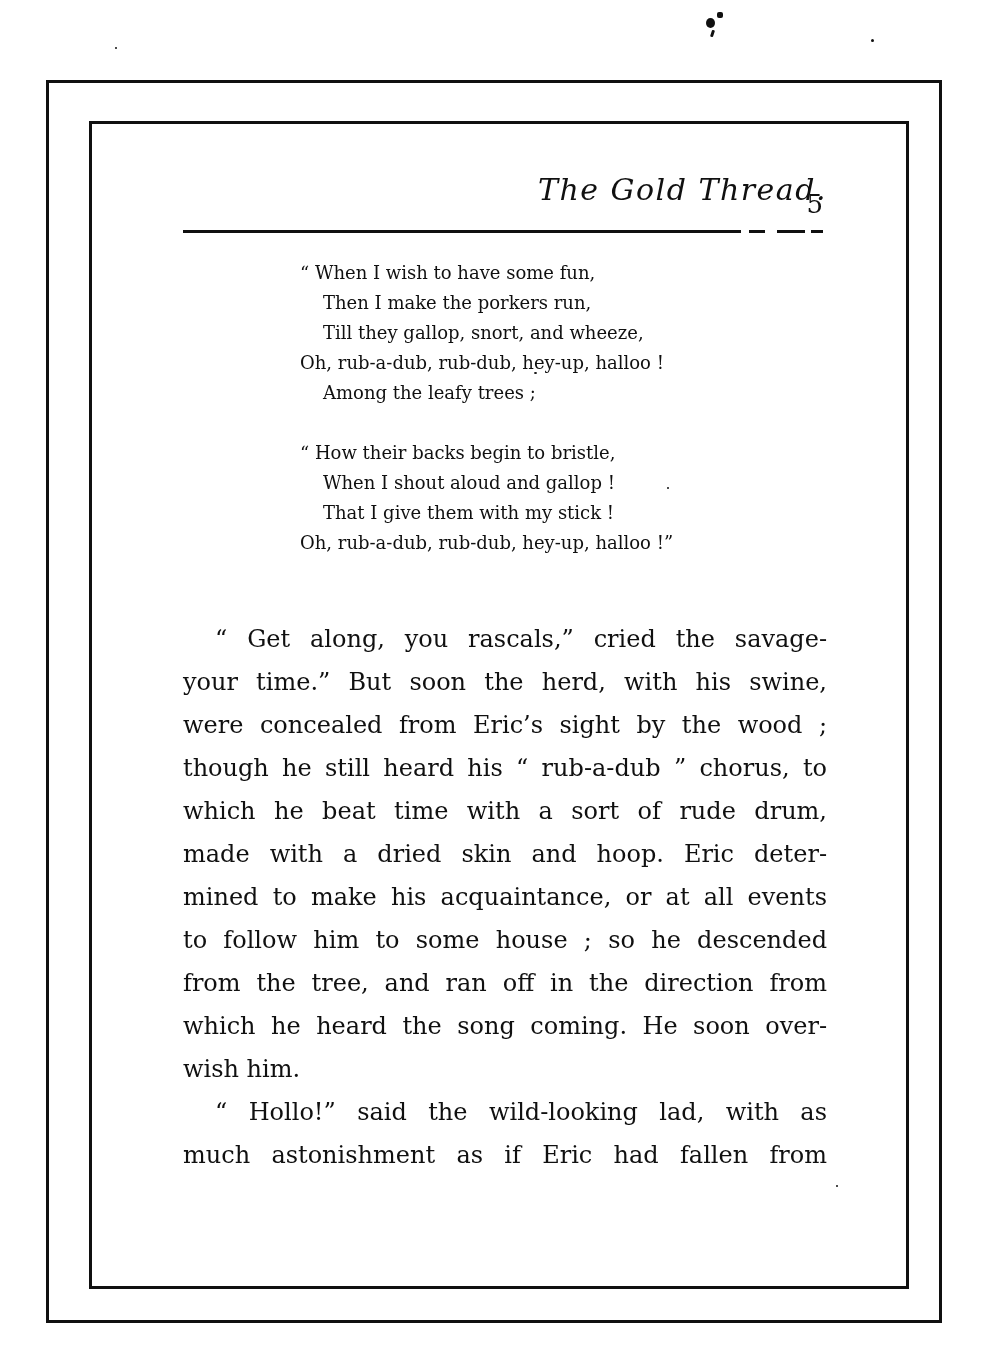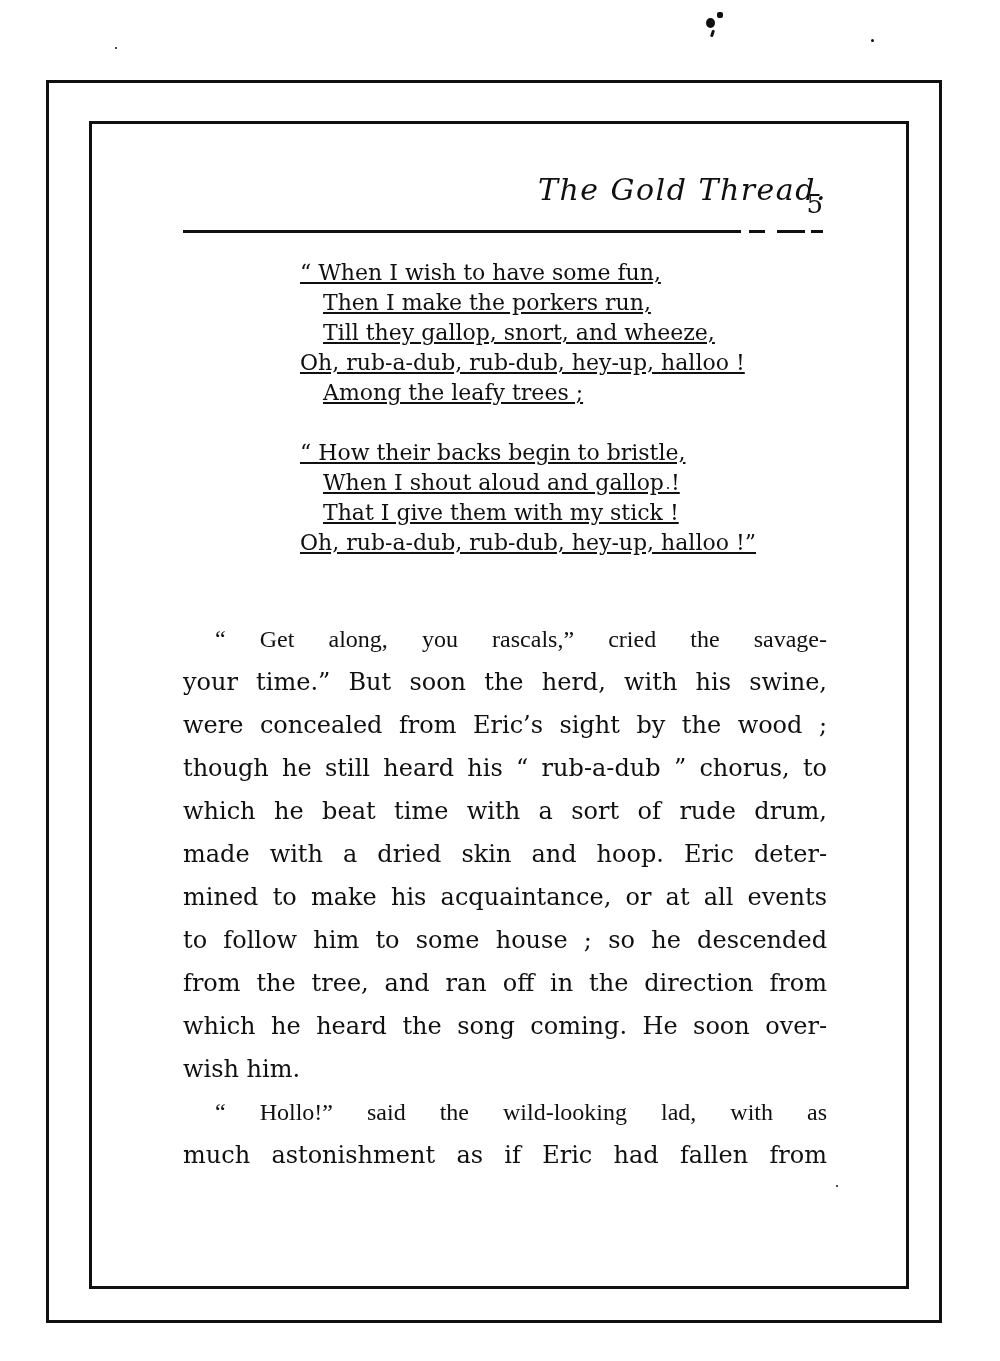--- a/index.html
+++ b/index.html
@@ -34,33 +34,33 @@
   }
   .rule{margin-top:18px;display:flex;align-items:center;width:640px;}
   .rule .seg{height:3px;background:#101010;}
   .rule .s1{width:558px;}
   .rule .g1{width:8px;}
   .rule .s2{width:16px;}
   .rule .g2{width:12px;}
   .rule .s3{width:28px;}
   .rule .g3{width:6px;}
   .rule .s4{width:12px;}
-  .verse{font-size:22px;line-height:30px;text-decoration:underline;}
+  .verse{font-size:18px;line-height:30px;}
   .stanza-1{margin-top:25px;}
   .stanza-2{margin-top:30px;}
   .verse-line{white-space:nowrap;}
   .verse-first{padding-left:117px;}
   .verse-inner{padding-left:140px;}
   .verse-chorus{padding-left:117px;}
   .prose{font-size:24px;line-height:43px;}
   .prose-block-1{margin-top:60px;}
   .prose-block-2{margin-top:0;}
   .prose-line{width:644px;}
   .prose-line.justify{text-align:justify;text-align-last:justify;}
-  .prose-line.indent{text-indent:32px;font-family:Liberation Serif, serif;}
+  .prose-line.indent{text-indent:32px;}
   .speck{position:absolute;background:#101010;border-radius:50%;}
 </style>
 </head>
 <body>
 
 <div class="scan-page">
 
   <div class="speck" style="left:706px;top:18px;width:9px;height:10px;"></div>
   <div class="speck" style="left:717px;top:12px;width:6px;height:6px;border-radius:2px;"></div>
   <div class="speck" style="left:711px;top:30px;width:3px;height:7px;transform:rotate(18deg);border-radius:1px;"></div>

